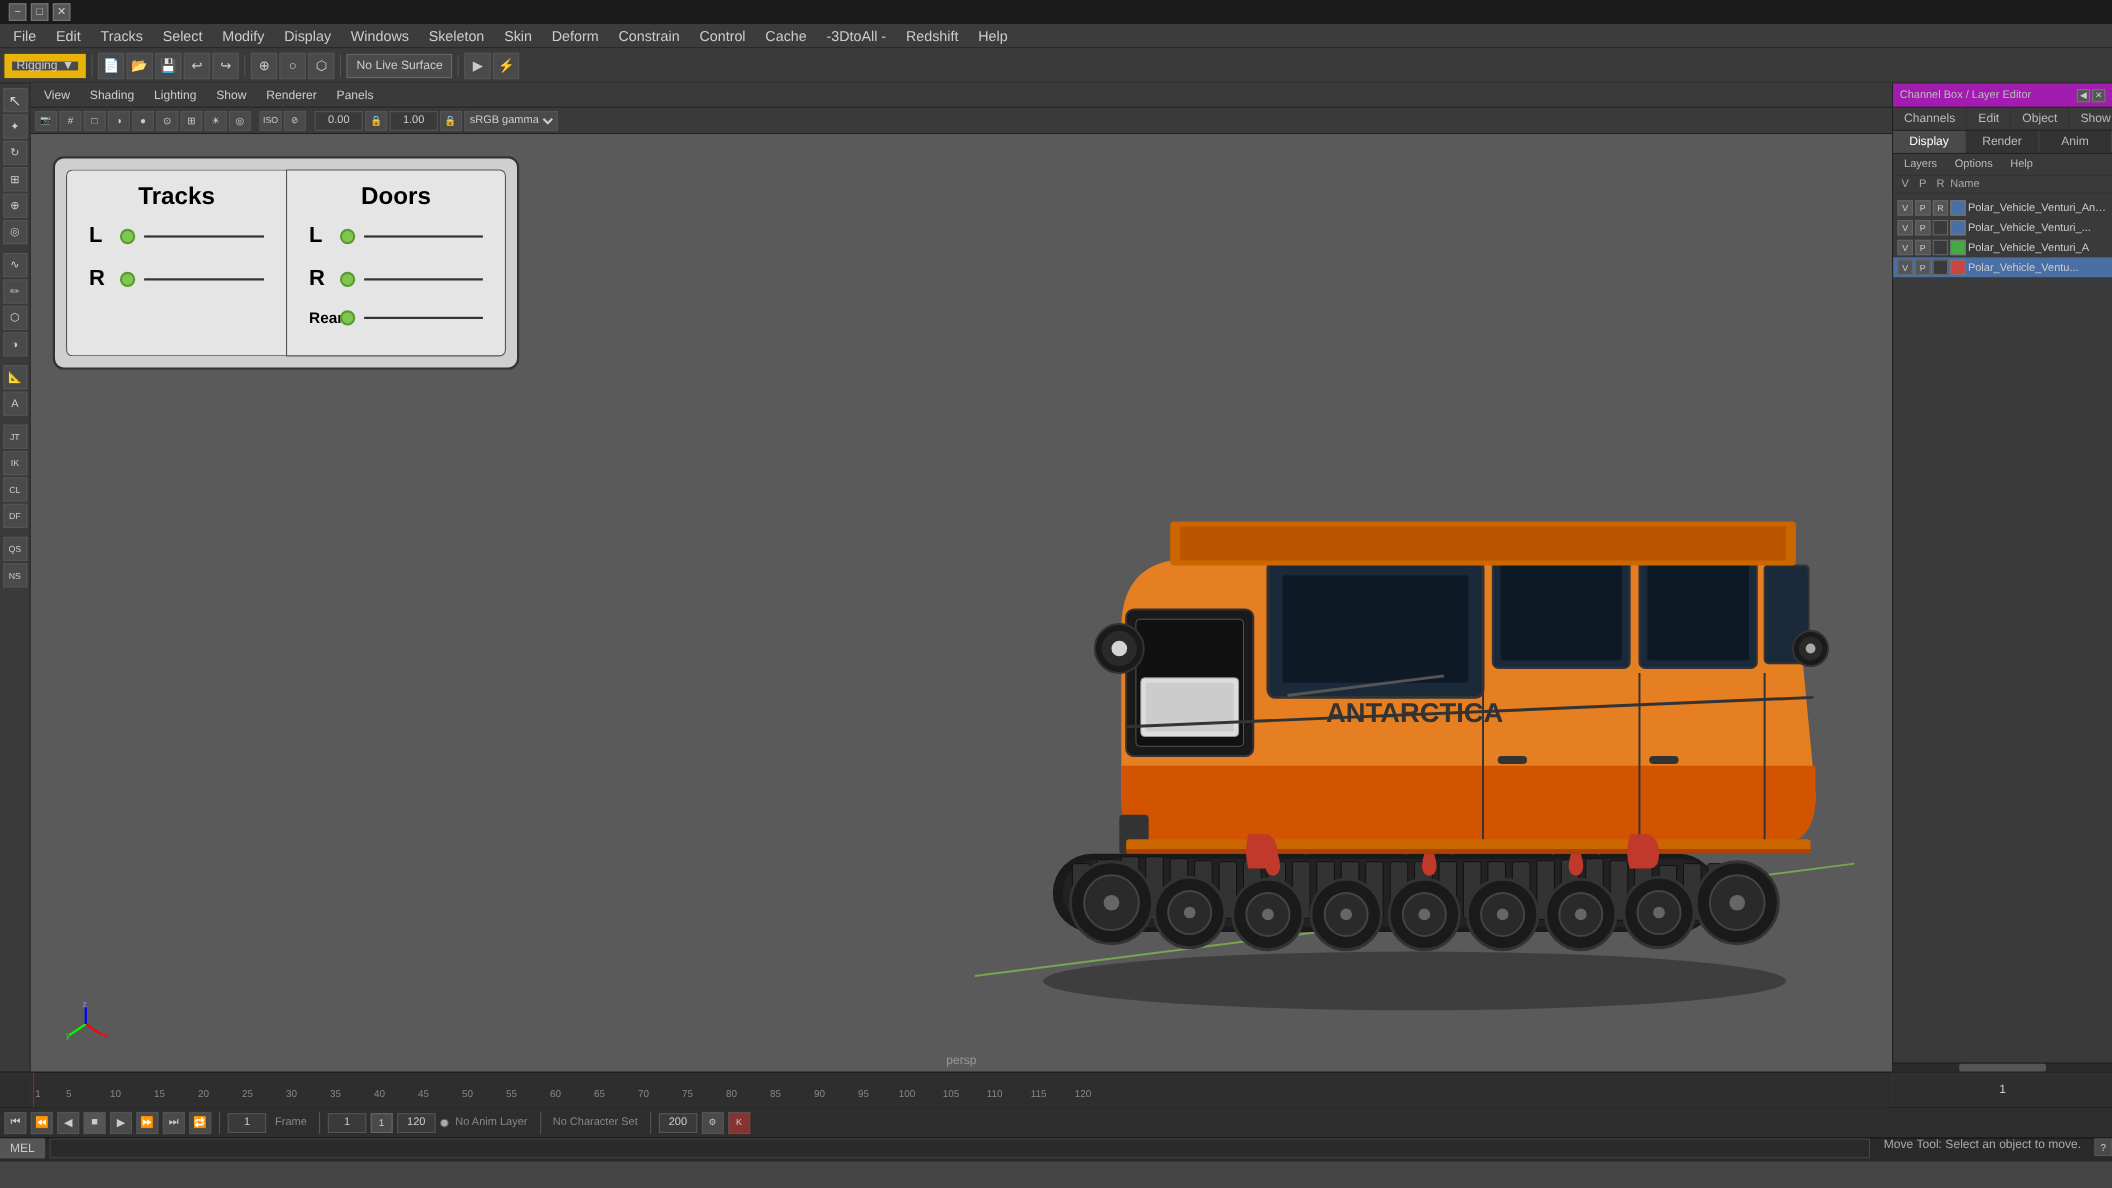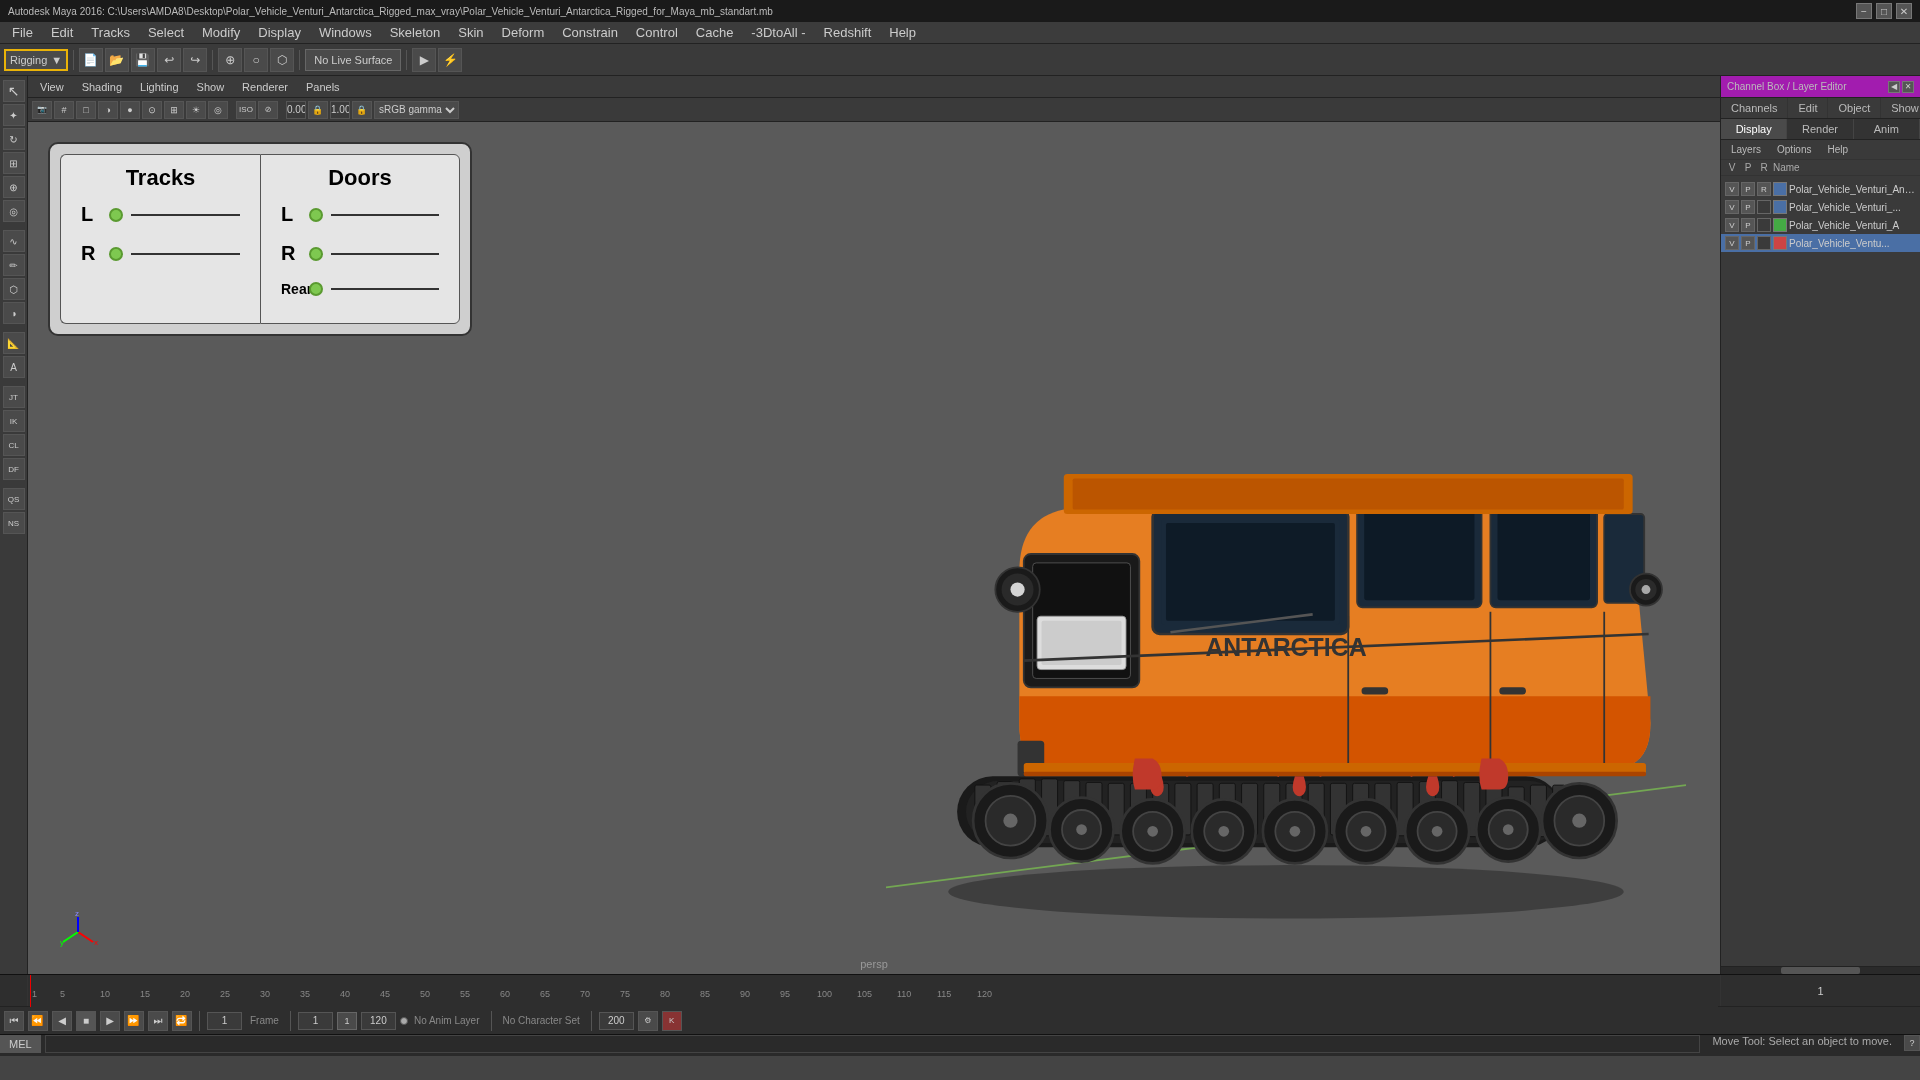--- a/index.html
+++ b/index.html
@@ -72,21 +72,21 @@
       cursor: pointer;
     }
     .toolbar-separator {
       width: 1px; height: 20px;
       background: #555;
       margin: 0 3px;
     }
     .toolbar-dropdown {
       height: 22px;
       background: #4a4a4a;
-      border: 2px solid #eab308;
+      border: 7px solid #eab308;
       color: #ccc;
       padding: 0 4px;
       font-size: 11px;
       display: flex; align-items: center; gap: 4px;
     }
     .toolbar-text-btn {
       height: 22px;
       background: #4a4a4a;
       border: 1px solid #666;
       color: #ccc;
@@ -155,21 +155,21 @@
     .vp-btn {
       width: 20px; height: 18px;
       background: #4a4a4a;
       border: 1px solid #555;
       color: #ccc;
       font-size: 9px;
       display: flex; align-items: center; justify-content: center;
       cursor: pointer;
     }
     .vp-input {
-      width: 20px; height: 18px;
+      width: 44px; height: 18px;
       background: #3a3a3a;
       border: 1px solid #555;
       color: #ccc;
       font-size: 10px;
       text-align: center;
     }
     .gamma-select {
       height: 18px;
       background: #4a4a4a;
       border: 1px solid #555;
@@ -473,21 +473,20 @@
       border-left: 1px solid #333;
       display: flex;
       align-items: center;
       justify-content: center;
     }
   </style>
 </head>
 <body>
 
 <div id="titlebar">
-  <span style="font-size:10px; overflow:hidden; white-space:nowrap; text-overflow:ellipsis; max-width:1800px;">Autodesk Maya 2016: C:\Users\AMDA8\Desktop\Polar_Vehicle_Venturi_Antarctica_Rigged_max_vray\Polar_Vehicle_Venturi_Antarctica_Rigged_for_Maya_mb_standart.mb</span>
   <div id="titlebar-controls">
     <div class="win-btn">−</div>
     <div class="win-btn">□</div>
     <div class="win-btn">✕</div>
   </div>
 </div>
 
 <div id="menubar">
   <span class="menu-item">File</span>
   <span class="menu-item">Edit</span>

